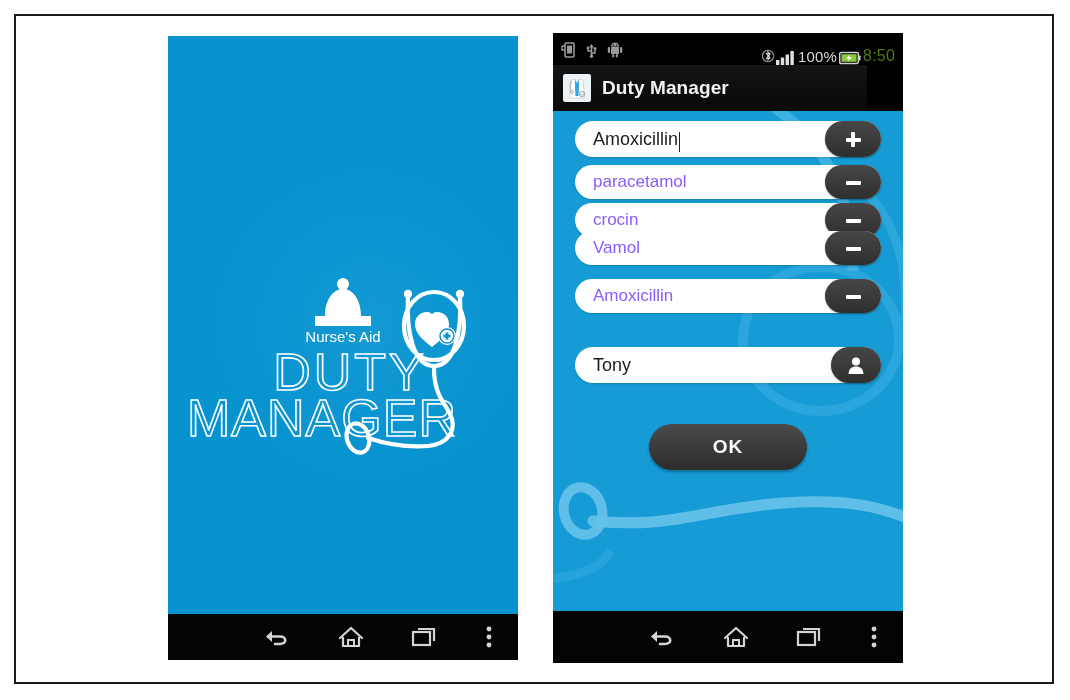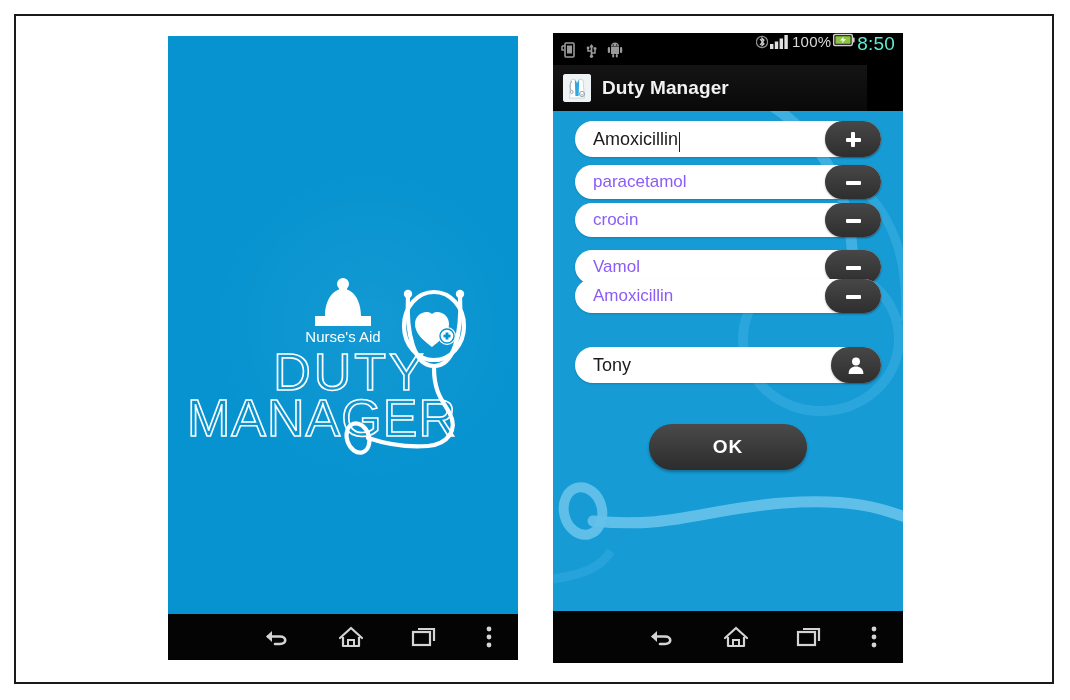--- a/index.html
+++ b/index.html
@@ -84,30 +84,30 @@
     height: 32px;
     display: flex;
     align-items: center;
     gap: 9px;
   }
   .sb-right {
     position: absolute;
     right: 8px; top: 0;
     height: 32px;
     display: flex;
-    align-items: flex-start;
+    align-items: flex-end;
     gap: 2px;
   }
   .sb-text {
     color: #d8d8d8;
     font-size: 15px;
     letter-spacing: 0.2px;
     font-family: "Liberation Sans", sans-serif;
   }
-  .sb-time { font-size: 19px; color: #5eead4; }
+  .sb-time { font-size: 16px; color: #4d7c0f; }
 
   #app-actionbar {
     position: absolute;
     left: 0; top: 32px;
     width: 314px;
     height: 46px;
     background: #0b0b0b;
     background-image: linear-gradient(#141414, #090909);
     display: flex;
     align-items: center;
@@ -451,21 +451,21 @@
 
         <div class="row" id="medicine-row-1" style="top:92px;">
           <div class="row-field">
             <span class="row-text">crocin</span>
           </div>
           <div class="row-btn">
             <span class="glyph-minus"></span>
           </div>
         </div>
 
-        <div class="row" id="medicine-row-2" style="top:139px;">
+        <div class="row" id="medicine-row-2" style="top:120px;">
           <div class="row-field">
             <span class="row-text">Vamol</span>
           </div>
           <div class="row-btn">
             <span class="glyph-minus"></span>
           </div>
         </div>
 
         <div class="row" id="medicine-row-3" style="top:168px;">
           <div class="row-field">

